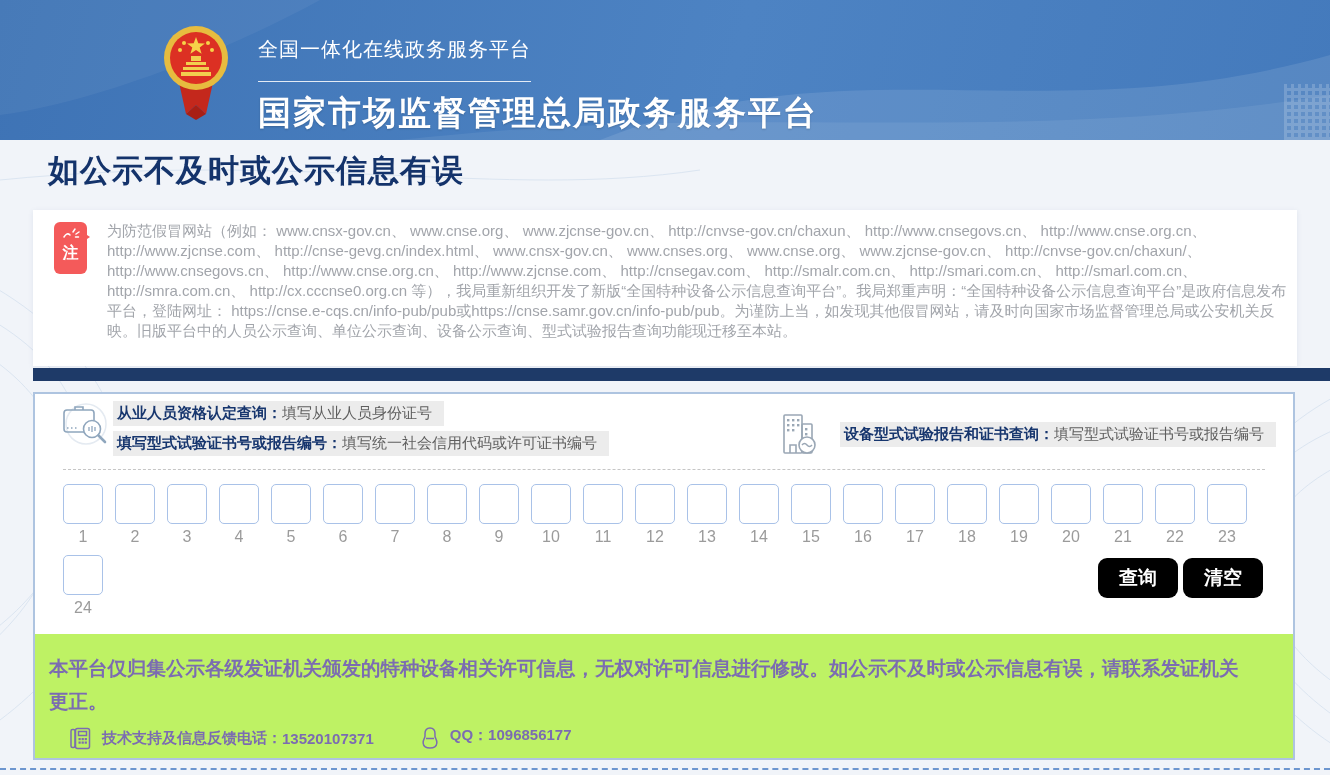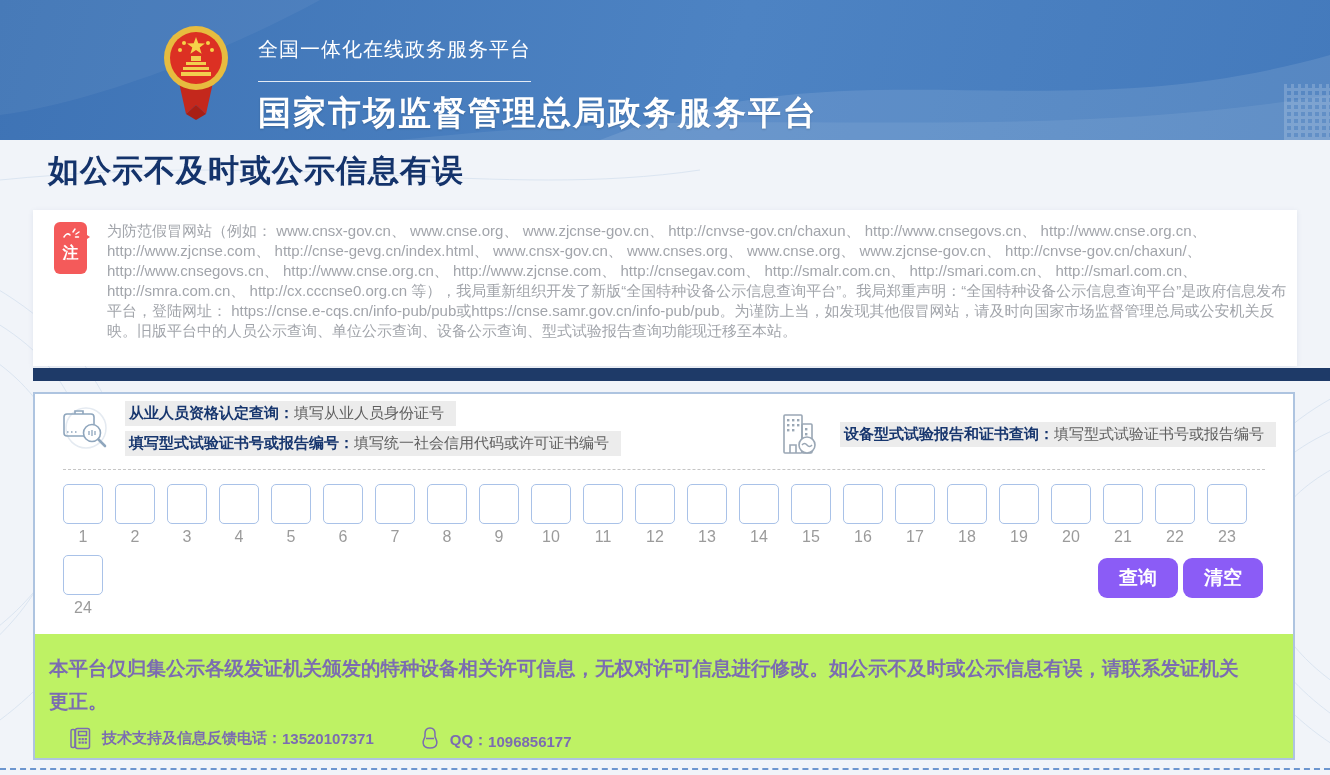--- a/index.html
+++ b/index.html
@@ -62,21 +62,21 @@
   }
 
   
   .navy-bar { position:absolute; left:33px; top:368px; width:1297px; height:13px; background:#1e3a68; z-index:2; }
 
   
   .query-panel {
     position:absolute; left:33px; top:392px; width:1262px; height:368px;
     background:#fff; border:2px solid #aec4e0; z-index:2;
   }
-  .hint-left { position:absolute; left:26px; top:7px; display:flex; align-items:center; gap:12px; }
+  .hint-left { position:absolute; left:26px; top:7px; display:flex; align-items:flex-start; }
   .hint-lines { display:flex; flex-direction:column; gap:5px; align-items:flex-start; }
   .hint-line { background:#ececec; padding:3px 12px 3px 4px; font-size:15px; white-space:nowrap; }
   .hint-label { font-weight:bold; color:#17366e; }
   .hint-value { color:#5e5e5e; }
   .hint-right { position:absolute; left:742px; top:17px; display:flex; align-items:center; gap:23px; }
   .dashed-sep { position:absolute; left:28px; right:28px; top:75px; border-top:1px dashed #c6c6c6; }
 
   .code-grid {
     position:absolute; left:28px; top:90px; width:1200px;
     display:flex; flex-wrap:wrap; column-gap:12px; row-gap:8px;
@@ -84,35 +84,35 @@
   .code-cell { width:40px; display:flex; flex-direction:column; align-items:center; }
   .code-box {
     width:40px; height:40px; border:1px solid #a9c2e8; border-radius:5px;
     background:#fff; outline:none; text-align:center; font-size:18px; color:#333;
     font-family:inherit;
   }
   .code-num { margin-top:4px; font-size:16px; color:#9b9b9b; height:19px; }
 
   .action-buttons { position:absolute; top:164px; right:30px; display:flex; gap:5px; }
   .btn {
-    width:80px; height:40px; background:#8b5cf6; color:#fff; font-size:19px;
+    width:80px; height:40px; background:#000000; color:#fff; font-size:19px;
     font-weight:bold; border:none; border-radius:9px; cursor:pointer; font-family:inherit;
   }
 
   .panel-footer {
     position:absolute; left:0; right:0; top:240px; bottom:0;
     background:#bef264; padding:18px 46px 0 14px;
   }
   .disclaimer { color:#7b6cb1; font-weight:bold; font-size:19.5px; line-height:33px; }
   .contact-row {
     display:flex; align-items:center; margin-top:8px; margin-left:20px;
     color:#7b6cb1; font-weight:bold; font-size:15px;
   }
   .contact-row .cicon { margin-right:10px; display:flex; }
-  .qq-group { margin-left:46px; display:flex; align-items:flex-end; }
+  .qq-group { margin-left:46px; display:flex; align-items:flex-start; }
 
   .bottom-dashed { position:absolute; left:0; top:768px; width:1330px; border-top:2px dashed #6d96cf; z-index:2; }
 </style>
 </head>
 <body>
 
 <svg class="bg-curves" width="1330" height="775">
   <g fill="none" stroke="#dbe5f1" stroke-width="1">
     <path d="M-50,300 C150,380 100,560 -20,640"></path>
     <path d="M-60,260 C200,370 160,600 0,720"></path>

